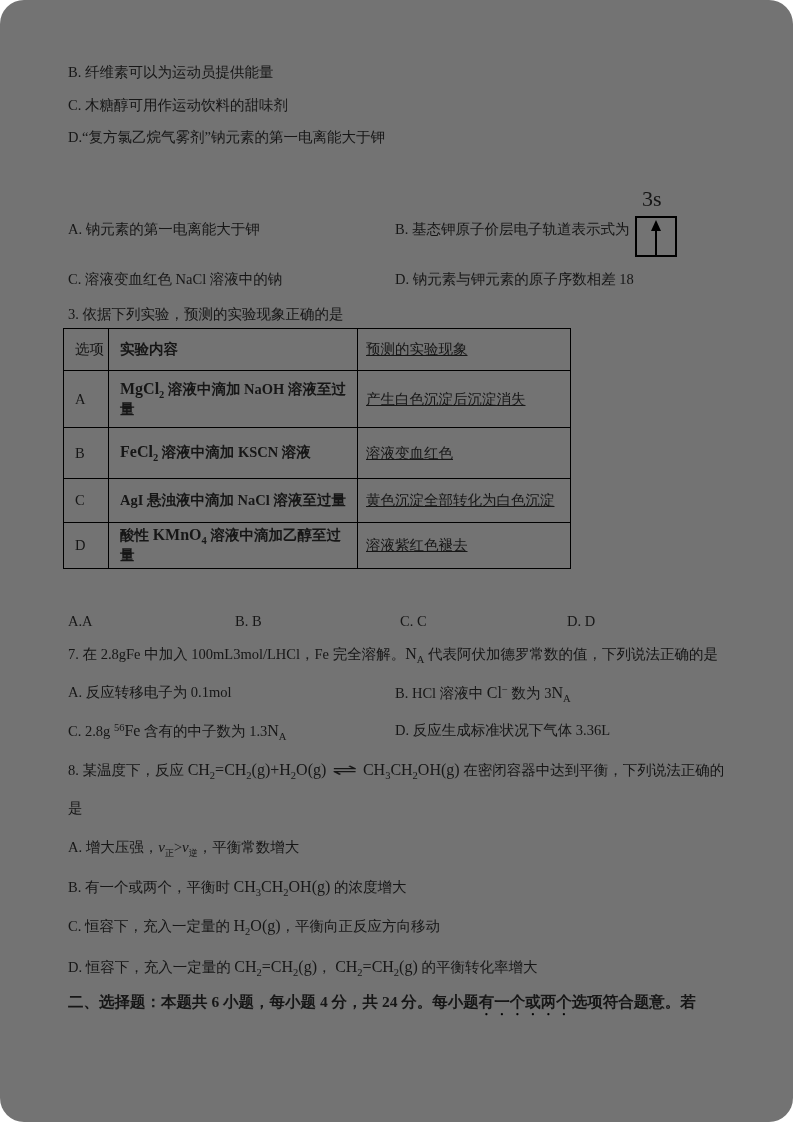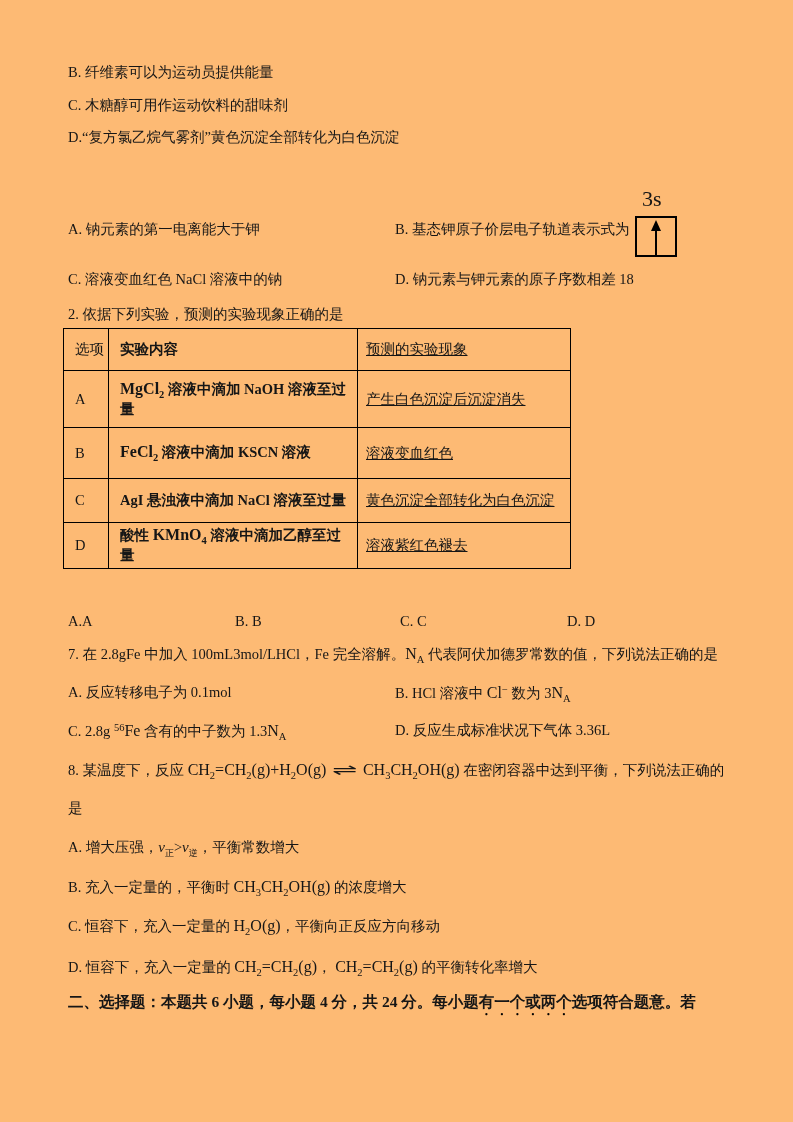--- a/index.html
+++ b/index.html
@@ -1,23 +1,24 @@
 <!DOCTYPE html>
 <html><head>
 <meta charset="utf-8">
 <style>
   html,body{margin:0;padding:0;background:#ffffff;}
   .page{
     position:relative;
     width:793px;height:1122px;
-    background:#fdba74;
+    background:#737373;
     font-family:"Liberation Serif","DejaVu Serif",serif;
     font-size:14.5px;
     color:#161616;
     overflow:hidden;
+    border-radius:24px;
   }
   .line{position:absolute;white-space:nowrap;line-height:1.25;}
   
   .seg-t{}
   .seg-f{font-size:16px;}
   .seg-fs{font-size:10.5px;vertical-align:-4px;}
   .seg-fp{font-size:10.5px;vertical-align:5px;}
   .seg-i{font-style:italic;font-size:15px;}
   .seg-cs{font-size:9px;vertical-align:-4px;}
   .seg-arrow{
@@ -65,35 +66,35 @@
     border-bottom:11px solid #000;
   }
 </style>
 </head>
 <body>
 
 <div class="page">
 
   <div class="line" style="left:68px;top:63px">B. 纤维素可以为运动员提供能量</div>
   <div class="line" style="left:68px;top:96px">C. 木糖醇可用作运动饮料的甜味剂</div>
-  <div class="line" style="left:68px;top:128px">D.“复方氯乙烷气雾剂”黄色沉淀全部转化为白色沉淀</div>
+  <div class="line" style="left:68px;top:128px">D.“复方氯乙烷气雾剂”钠元素的第一电离能大于钾</div>
 
   <div class="line" style="left:68px;top:220px">A. 钠元素的第一电离能大于钾</div>
   <div class="line" style="left:395px;top:220px">B. 基态钾原子价层电子轨道表示式为</div>
 
   <div class="orb-label">3s</div>
   <div class="orb-box">
     <div class="orb-arrow-line"></div>
     <div class="orb-arrow-head"></div>
   </div>
 
   <div class="line" style="left:68px;top:270px">C. 溶液变血红色 NaCl 溶液中的钠</div>
   <div class="line" style="left:395px;top:270px">D. 钠元素与钾元素的原子序数相差 18</div>
 
-  <div class="line" style="left:68px;top:305px">2. 依据下列实验，预测的实验现象正确的是</div>
+  <div class="line" style="left:68px;top:305px">3. 依据下列实验，预测的实验现象正确的是</div>
 
   <table class="qtable">
     <colgroup>
         <col style="width:45px">
         <col style="width:249px">
         <col style="width:213px">
       </colgroup>
     <tbody>
         <tr>
       <td>选项</td>
@@ -130,19 +131,19 @@
 
   <div class="line" style="left:68px;top:644px"><span class="seg-t">7. 在 2.8gFe 中加入 100mL3mol/LHCl，Fe 完全溶解。</span><span class="seg-f">N</span><span class="seg-fs">A</span><span class="seg-t"> 代表阿伏加德罗常数的值，下列说法正确的是</span></div>
   <div class="line" style="left:68px;top:683px">A. 反应转移电子为 0.1mol</div>
   <div class="line" style="left:395px;top:683px"><span class="seg-t">B. HCl 溶液中 </span><span class="seg-f">Cl</span><span class="seg-fp">−</span><span class="seg-t"> 数为 3</span><span class="seg-f">N</span><span class="seg-fs">A</span></div>
   <div class="line" style="left:68px;top:721px"><span class="seg-t">C. 2.8g </span><span class="seg-fp">56</span><span class="seg-f">Fe</span><span class="seg-t"> 含有的中子数为 1.3</span><span class="seg-f">N</span><span class="seg-fs">A</span></div>
   <div class="line" style="left:395px;top:721px">D. 反应生成标准状况下气体 3.36L</div>
 
   <div class="line" style="left:68px;top:760px"><span class="seg-t">8. 某温度下，反应 </span><span class="seg-f">CH</span><span class="seg-fs">2</span><span class="seg-f">=CH</span><span class="seg-fs">2</span><span class="seg-f">(g)+H</span><span class="seg-fs">2</span><span class="seg-f">O(g)</span><span class="seg-arrow">⇌</span><span class="seg-f">CH</span><span class="seg-fs">3</span><span class="seg-f">CH</span><span class="seg-fs">2</span><span class="seg-f">OH(g)</span><span class="seg-t"> 在密闭容器中达到平衡，下列说法正确的</span></div>
   <div class="line" style="left:68px;top:799px">是</div>
   <div class="line" style="left:68px;top:838px"><span class="seg-t">A. 增大压强，</span><span class="seg-i">v</span><span class="seg-cs">正</span><span class="seg-t">&gt;</span><span class="seg-i">v</span><span class="seg-cs">逆</span><span class="seg-t">，平衡常数增大</span></div>
-  <div class="line" style="left:68px;top:877px"><span class="seg-t">B. 充入一定量的，平衡时 </span><span class="seg-f">CH</span><span class="seg-fs">3</span><span class="seg-f">CH</span><span class="seg-fs">2</span><span class="seg-f">OH(g)</span><span class="seg-t"> 的浓度增大</span></div>
+  <div class="line" style="left:68px;top:877px"><span class="seg-t">B. 有一个或两个，平衡时 </span><span class="seg-f">CH</span><span class="seg-fs">3</span><span class="seg-f">CH</span><span class="seg-fs">2</span><span class="seg-f">OH(g)</span><span class="seg-t"> 的浓度增大</span></div>
   <div class="line" style="left:68px;top:916px"><span class="seg-t">C. 恒容下，充入一定量的 </span><span class="seg-f">H</span><span class="seg-fs">2</span><span class="seg-f">O(g)</span><span class="seg-t">，平衡向正反应方向移动</span></div>
   <div class="line" style="left:68px;top:957px"><span class="seg-t">D. 恒容下，充入一定量的 </span><span class="seg-f">CH</span><span class="seg-fs">2</span><span class="seg-f">=CH</span><span class="seg-fs">2</span><span class="seg-f">(g)</span><span class="seg-t">， </span><span class="seg-f">CH</span><span class="seg-fs">2</span><span class="seg-f">=CH</span><span class="seg-fs">2</span><span class="seg-f">(g)</span><span class="seg-t"> 的平衡转化率增大</span></div>
 
   <div class="line" style="left:68px;top:992px"><span class="seg-b">二、选择题：本题共 6 小题，每小题 4 分，共 24 分。每小题</span><span class="seg-bd">有一个或两个</span><span class="seg-b">选项符合题意。若</span></div>
 
 </div>
 
 </body></html>

